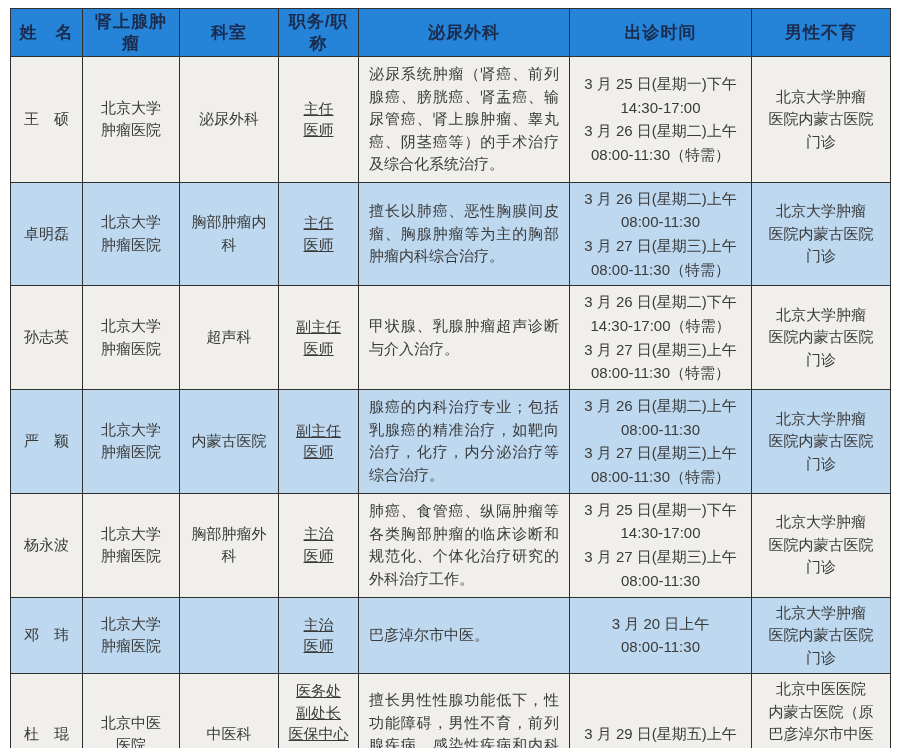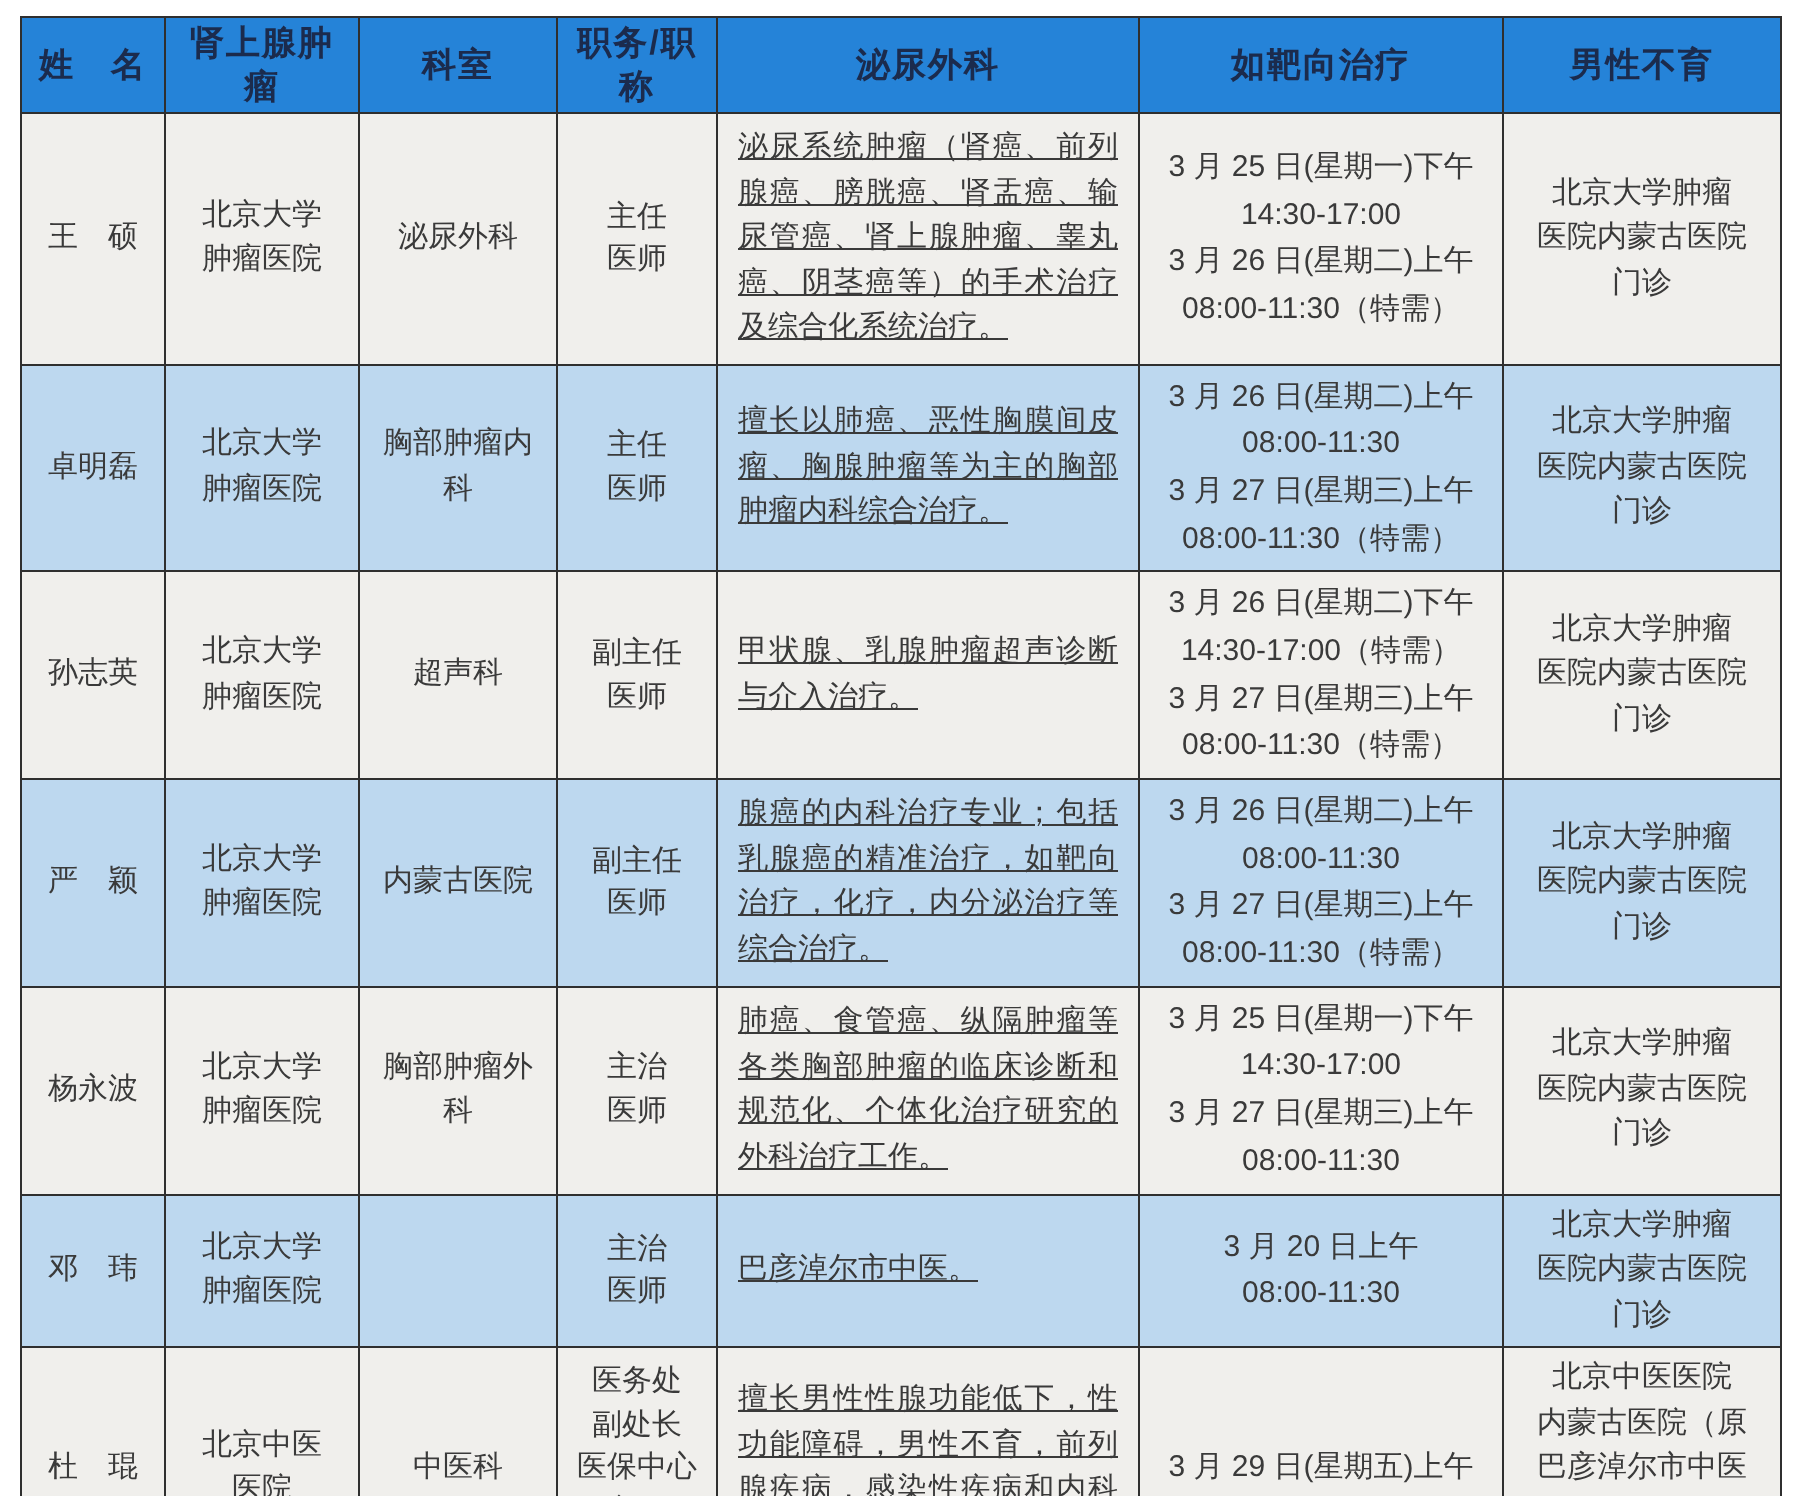--- a/index.html
+++ b/index.html
@@ -49,24 +49,23 @@
     font-size: 15px;
     text-align: center;
     padding: 4px 6px;
     line-height: 1.5;
   }
   td.cell-specialty {
     text-align: justify;
     text-align-last: left;
     padding: 6px 10px;
     line-height: 1.5;
-    text-decoration: underline;
   }
   td.cell-schedule { line-height: 1.58; }
-  td.cell-title { line-height: 1.45; padding: 2px 4px; }
+  td.cell-title { line-height: 1.45; padding: 2px 4px; text-decoration: underline; }
   tbody tr:nth-child(odd)  { background: var(--row-gray); }
   tbody tr:nth-child(even) { background: var(--row-blue); }
   tbody tr:nth-child(1) { height: 112px; }
   tbody tr:nth-child(2) { height: 94px; }
   tbody tr:nth-child(3) { height: 94px; }
   tbody tr:nth-child(4) { height: 103px; }
   tbody tr:nth-child(5) { height: 96px; }
   tbody tr:nth-child(6) { height: 62px; }
   tbody tr:nth-child(7) { height: 106px; }
 </style>
@@ -84,21 +83,21 @@
       <col style="width:182px">
       <col style="width:139px">
     </colgroup>
     <thead>
       <tr>
           <th>姓　名</th>
           <th>肾上腺肿瘤</th>
           <th>科室</th>
           <th>职务/职称</th>
           <th>泌尿外科</th>
-          <th>如靶向治疗</th>
+          <th>出诊时间</th>
           <th>男性不育</th>
         </tr>
     </thead>
     <tbody>
         <tr>
           <td class="cell-name">王　硕</td>
           <td class="cell-workplace">北京大学
 肿瘤医院</td>
           <td class="cell-department">泌尿外科</td>
           <td class="cell-title">主任

